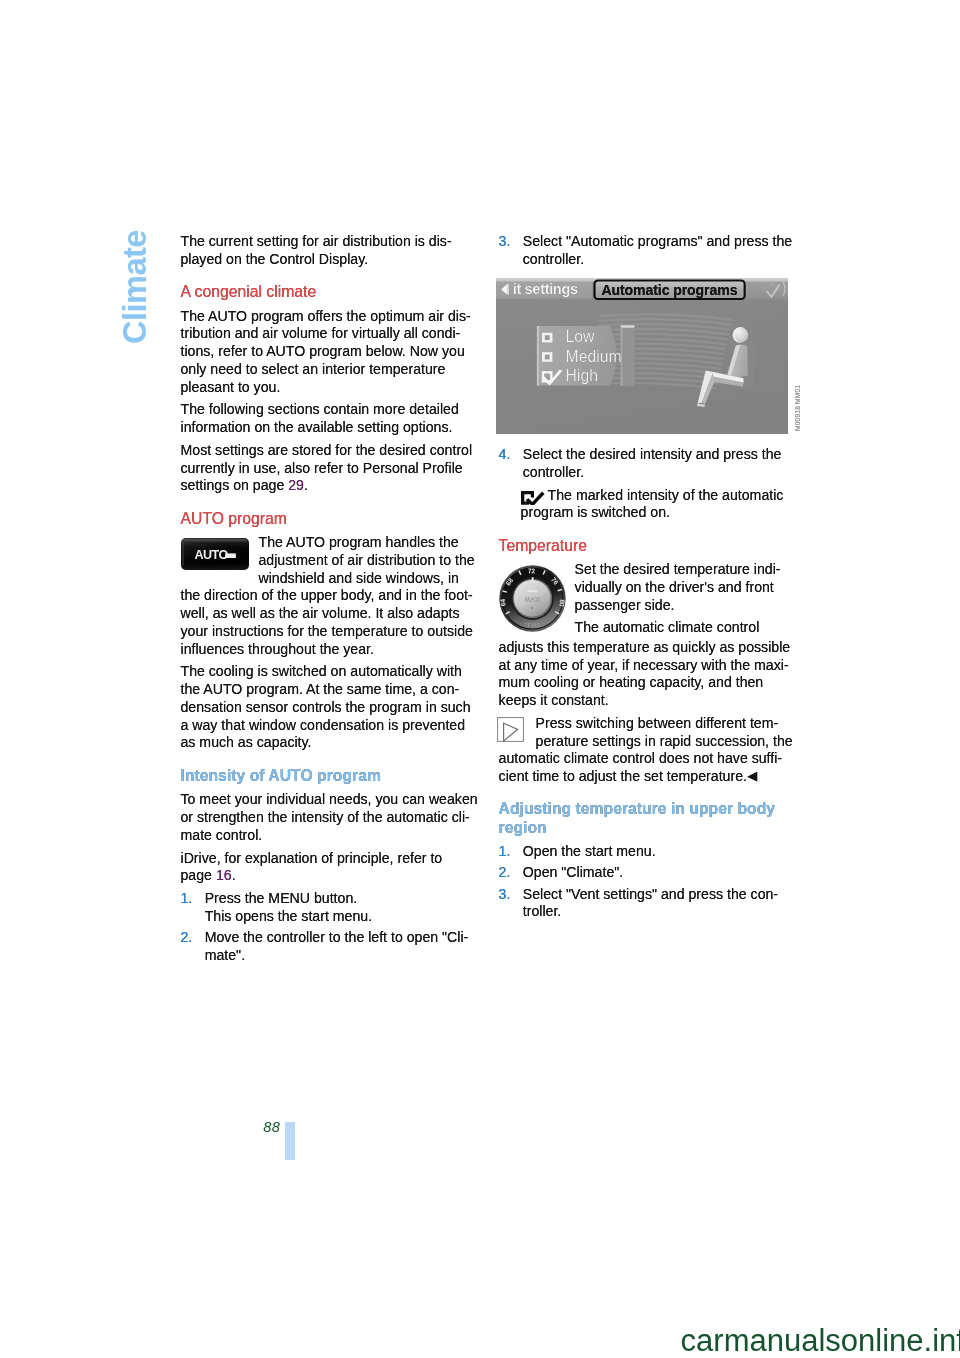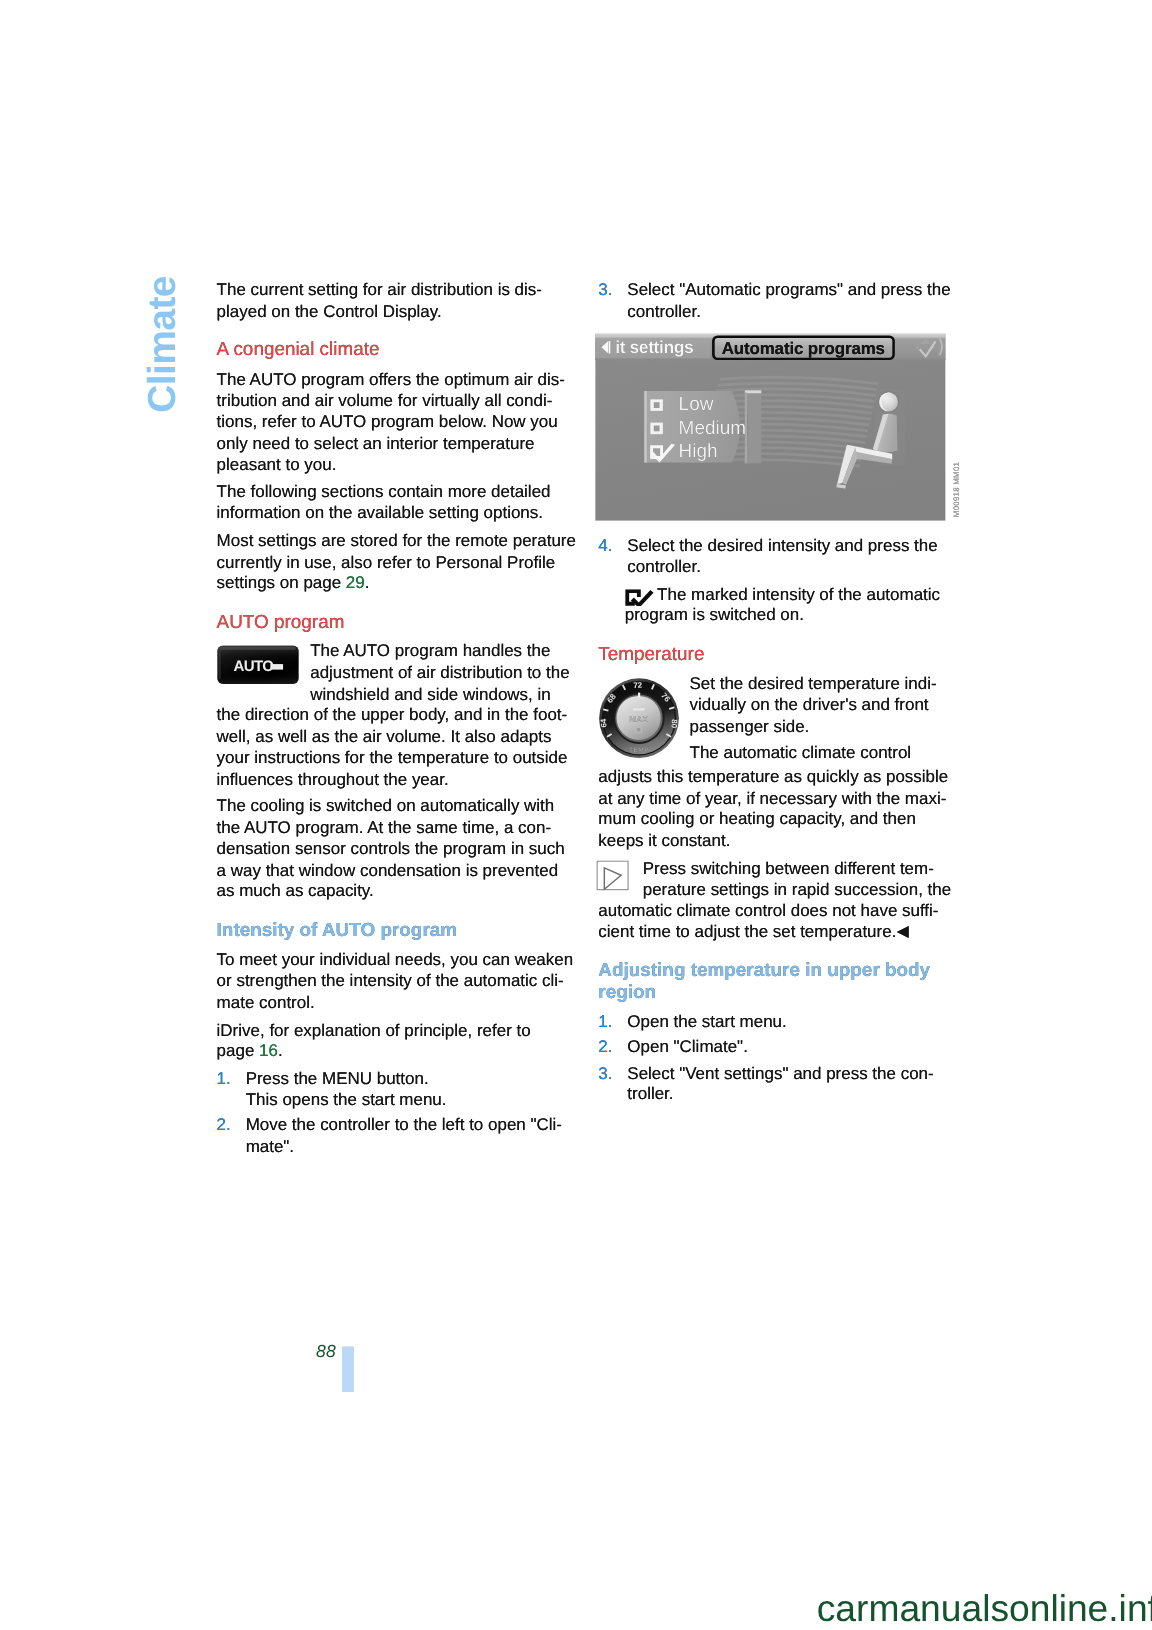--- a/index.html
+++ b/index.html
@@ -18,21 +18,21 @@
 .col-right{left:498.6px;top:233px;}
 
 .para{margin:0;}
 .gap{height:5.0px;}
 .gaps{height:3.4px;}
 .gaph{height:6.2px;}
 .gapmed{height:12px;}
 .gapbig{height:14.5px;}
 .h1{font-size:15.75px;font-weight:normal;color:#ef4444;margin:0;line-height:18.4px;letter-spacing:0px;}
 .h2{font-size:15.75px;font-weight:bold;color:#7fbcec;margin:0;line-height:18.4px;letter-spacing:0px;}
-.ref{color:#15803d;}
+.ref{color:#701a75;}
 b{font-weight:normal;}
 
 .step{position:relative;padding-left:24.2px;margin:0;}
 .step .num{position:absolute;left:0;top:0;color:#1f8ae0;}
 
 .watermark{position:absolute;left:680.6px;top:1327px;color:#14532d;font-size:31px;line-height:27px;letter-spacing:0px;}
 .pagenum{position:absolute;left:263.3px;top:1120.4px;font-size:14.6px;color:#14532d;letter-spacing:0.3px;line-height:14px;font-style:italic;}
 .pagebar{position:absolute;left:285px;top:1121.8px;width:10px;height:38px;background:#bbd9f6;}
 
 .autobtn{float:left;margin:4px 10px 2px 0;}
@@ -64,21 +64,21 @@
     <div class="gaph"></div>
     <div class="para">The AUTO program offers the optimum air dis-</div>
     <div class="para">tribution and air volume for virtually all condi-</div>
     <div class="para">tions, refer to AUTO program below. Now you</div>
     <div class="para">only need to select an interior temperature</div>
     <div class="para">pleasant to you.</div>
     <div class="gap"></div>
     <div class="para">The following sections contain more detailed</div>
     <div class="para">information on the available setting options.</div>
     <div class="gap"></div>
-    <div class="para">Most settings are stored for the remote perature</div>
+    <div class="para">Most settings are stored for the desired control</div>
     <div class="para">currently in use, also refer to Personal Profile</div>
     <div class="para"><span>settings on page </span><span class="ref">29</span><span>.</span></div>
     <div class="gapbig"></div>
 
     <div class="h1">AUTO program</div>
     <div class="gaph"></div>
     <span class="autobtn">
       <svg width="68" height="32" viewBox="0 0 68 32">
         <defs>
           <linearGradient id="abg" x1="0.05" y1="0" x2="0.95" y2="1">

